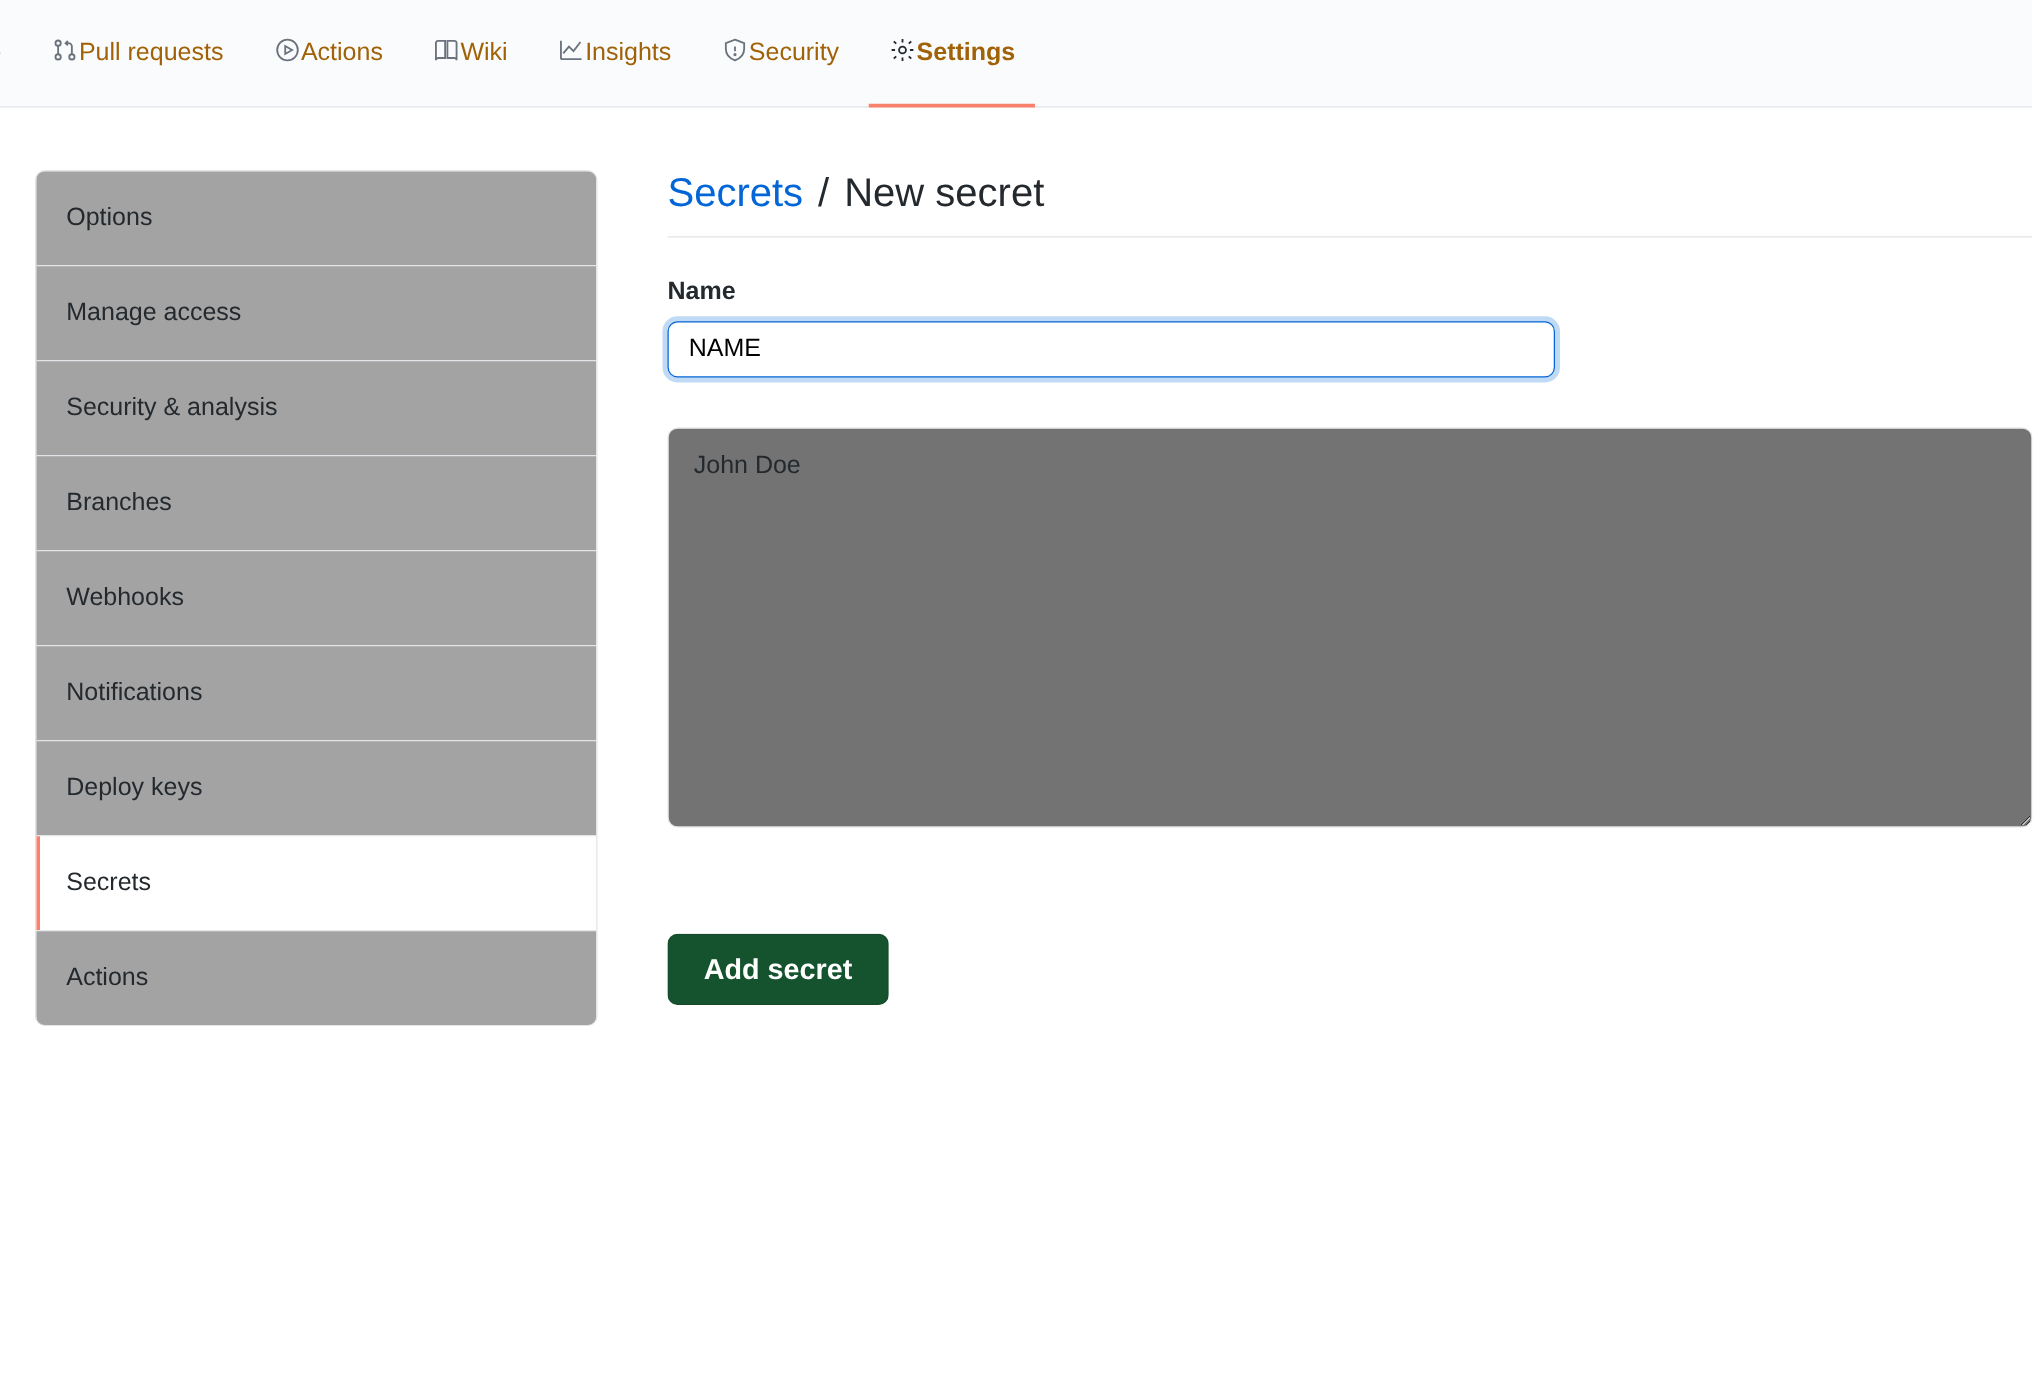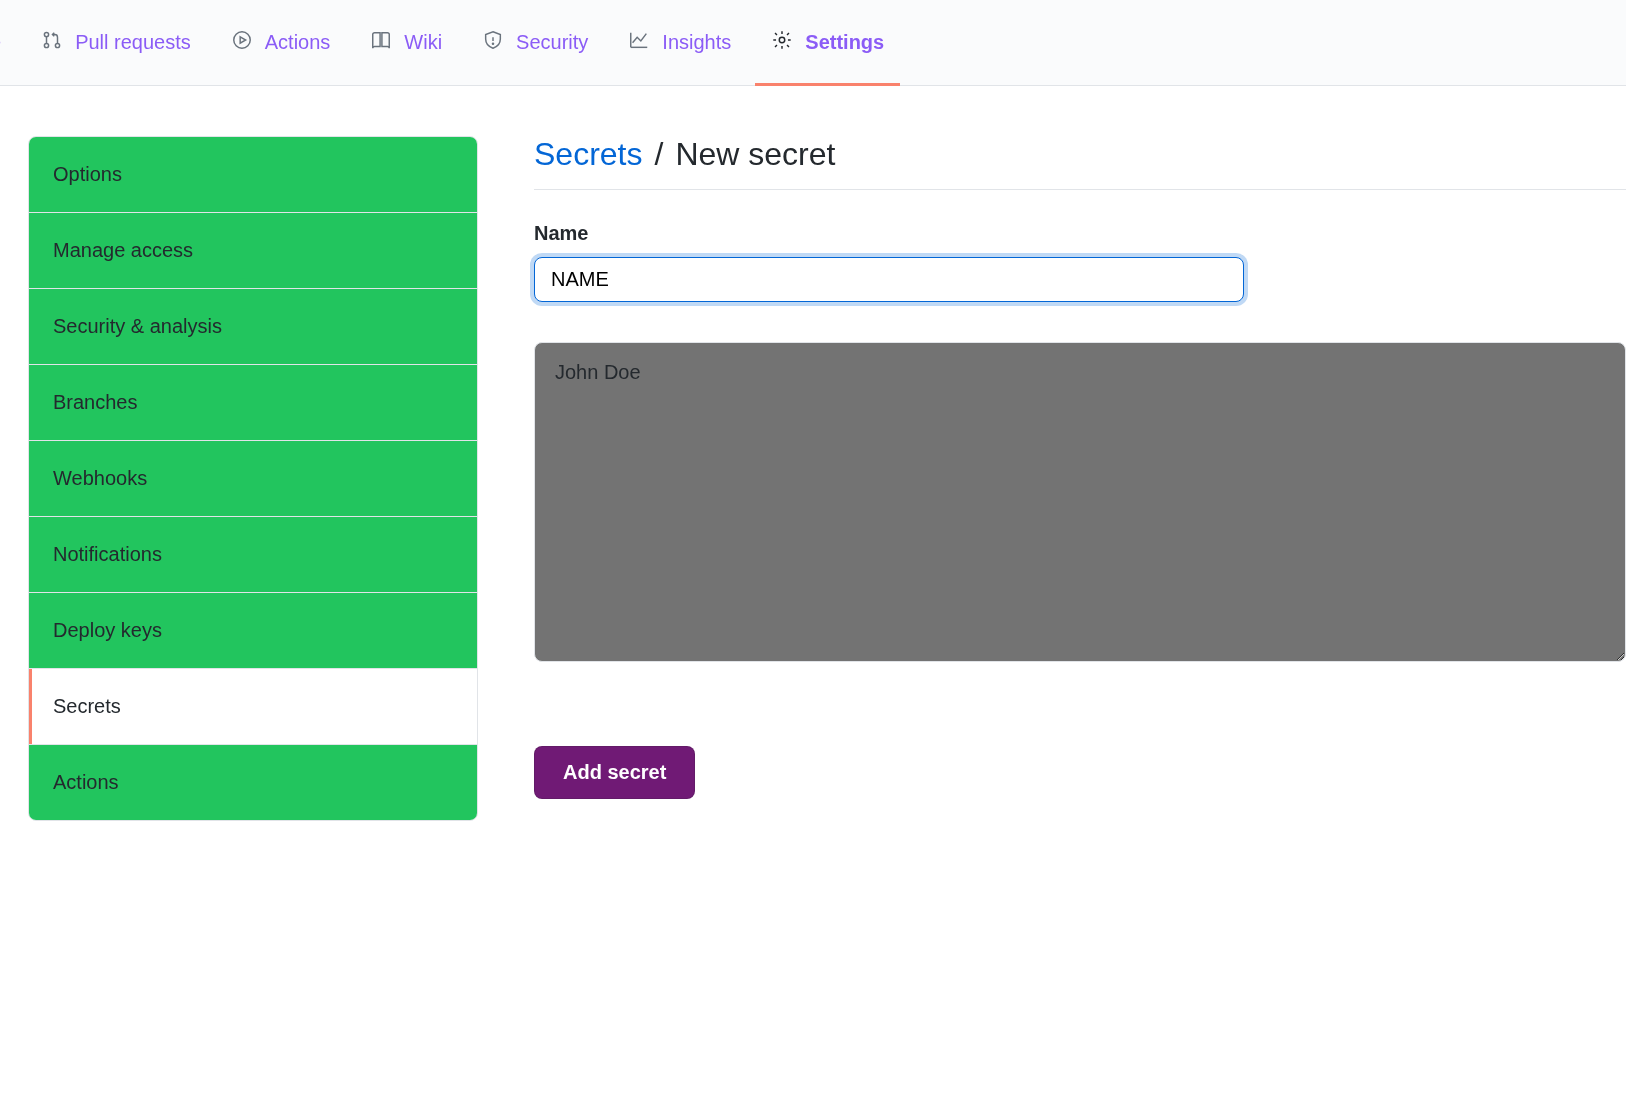--- a/index.html
+++ b/index.html
@@ -14,22 +14,22 @@
     border-bottom: 1px solid #e1e4e8;
     display: flex;
     align-items: center;
     padding: 0 0 0 0;
     height: 86px;
     gap: 40px;
   }
   .nav-item {
     display: flex;
     align-items: center;
-    gap: 12px;
-    color: #8b5cf6;
+    gap: 0;
+    color: #a16207;
     font-size: 20px;
     cursor: pointer;
     height: 84px;
     position: relative;
     white-space: nowrap;
   }
   .nav-item:first-child {
     margin-left: -10px;
   }
   .nav-item svg {
@@ -64,21 +64,21 @@
     overflow: hidden;
     background:#fff;
   }
   .side-item {
     padding: 26px 24px;
     font-size: 20px;
     color: #24292e;
     border-bottom: 1px solid #e1e4e8;
     cursor: pointer;
     position: relative;
-    background:#22c55e;
+    background:#a3a3a3;
   }
   .side-item:last-child { border-bottom:none;}
   .side-item.active {
     background: #fff;
   }
   .side-item.active::before {
     content:"";
     position:absolute;
     left:0; top:0; bottom:0;
     width:3px;
@@ -137,24 +137,24 @@
     font-size: 20px;
     padding: 18px 20px;
     border: 1px solid #e1e4e8;
     border-radius: 8px;
     background: #737373;
     resize: vertical;
     font-family: inherit;
     color:#24292e;
   }
   .btn-primary {
-    background: #701a75;
+    background: #14532d;
     border: 1px solid rgba(27,31,35,0.15);
     color: #fff;
-    font-size: 20px;
+    font-size: 23px;
     font-weight: 600;
     padding: 14px 28px;
     border-radius: 8px;
     cursor: pointer;
     margin-top: 40px;
   }
 </style>
 </head>
 <body>
 
@@ -192,37 +192,37 @@
       <svg viewBox="0 0 24 24">
           <path d="M3 5.5A2 2 0 0 1 5 4h6v15H5a2 2 0 0 0-2 2zM21 5.5A2 2 0 0 0 19 4h-6v15h6a2 2 0 0 1 2 2z"></path>
         </svg>
     </span>
     <span>Wiki</span>
   </span>
 
   <span class="nav-item">
     <span>
       <svg viewBox="0 0 24 24">
+          <path d="M3 20h18"></path>
+          <path d="M3 20V4"></path>
+          <path d="M5 15l5-6 4 4 6-8"></path>
+        </svg>
+    </span>
+    <span>Insights</span>
+  </span>
+
+  <span class="nav-item">
+    <span>
+      <svg viewBox="0 0 24 24">
           <path d="M12 3l8 3v5c0 5-3.5 8.5-8 10-4.5-1.5-8-5-8-10V6z"></path>
           <path d="M12 9v4"></path>
           <circle cx="12" cy="16" r="0.6" fill="#6a737d"></circle>
         </svg>
     </span>
     <span>Security</span>
-  </span>
-
-  <span class="nav-item">
-    <span>
-      <svg viewBox="0 0 24 24">
-          <path d="M3 20h18"></path>
-          <path d="M3 20V4"></path>
-          <path d="M5 15l5-6 4 4 6-8"></path>
-        </svg>
-    </span>
-    <span>Insights</span>
   </span>
 
   <span class="nav-item active">
     <span>
       <svg viewBox="0 0 24 24">
           <circle cx="12" cy="12" r="3"></circle>
           <path d="M12 2.5v3M12 18.5v3M4.4 4.4l2.1 2.1M17.5 17.5l2.1 2.1M2.5 12h3M18.5 12h3M4.4 19.6l2.1-2.1M17.5 6.5l2.1-2.1"></path>
         </svg>
     </span>
     <span>Settings</span>

